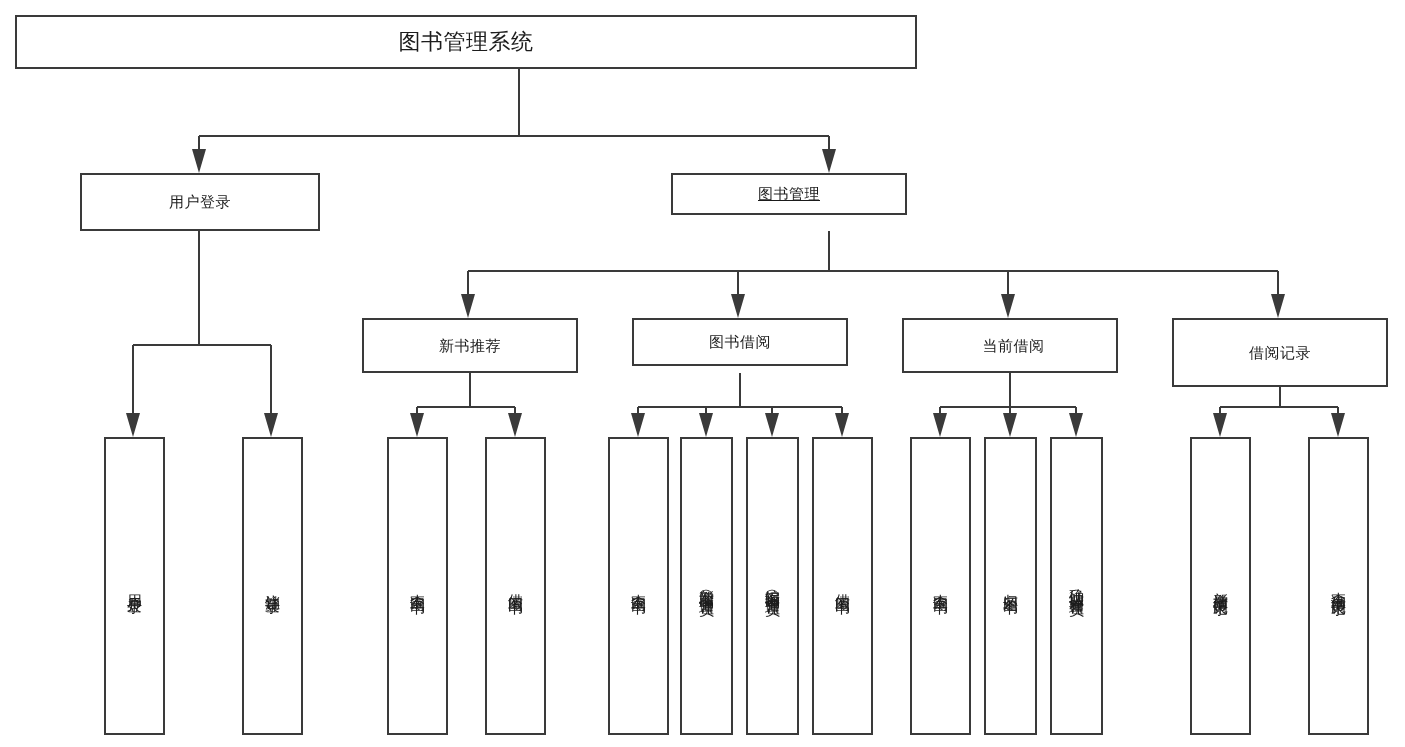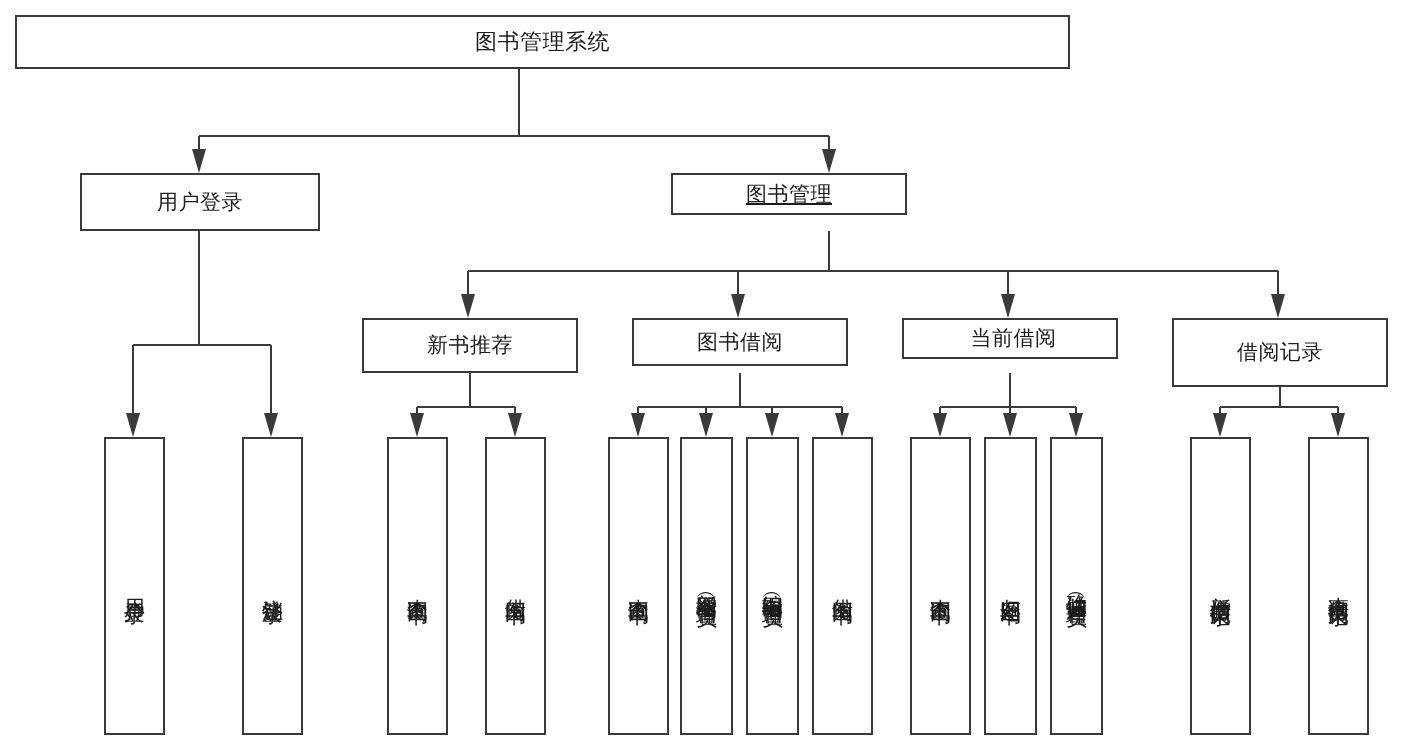--- a/index.html
+++ b/index.html
@@ -29,21 +29,21 @@
     position: absolute;
     box-sizing: border-box;
     background: #ffffff;
     border: 2px solid #3a3a3a;
     display: flex;
     align-items: center;
     justify-content: center;
     overflow: hidden;
   }
   .node-label {
-    font-size: 21px;
+    font-size: 15px;
     line-height: 1.18;
     color: #1c1c1c;
     letter-spacing: 0.5px;
     white-space: nowrap;
   }
   .node.vertical .node-label {
     writing-mode: vertical-rl;
     text-orientation: upright;
     letter-spacing: 2px;
     line-height: 1.05;
@@ -116,36 +116,36 @@
         <line x1="1280" y1="373" x2="1280" y2="407" stroke="#3a3a3a" stroke-width="2.5" shape-rendering="crispEdges"></line>
         <line x1="1220" y1="407" x2="1338" y2="407" stroke="#3a3a3a" stroke-width="2.5" shape-rendering="crispEdges"></line>
         <line x1="1220" y1="407" x2="1220" y2="417" stroke="#3a3a3a" stroke-width="2.5" shape-rendering="crispEdges"></line>
         <polygon points="1213,413 1227,413 1220,437" fill="#3a3a3a"></polygon>
         <line x1="1338" y1="407" x2="1338" y2="417" stroke="#3a3a3a" stroke-width="2.5" shape-rendering="crispEdges"></line>
         <polygon points="1331,413 1345,413 1338,437" fill="#3a3a3a"></polygon>
       </g>
   </svg>
 
   <div id="nodes-layer">
-      <div class="node root" style="left: 15px; top: 15px; width: 1055px; height: 54px;">
+      <div class="node root" style="left: 15px; top: 15px; width: 902px; height: 54px;">
         <span class="node-label">图书管理系统</span>
       </div>
       <div class="node level2" style="left: 80px; top: 173px; width: 240px; height: 58px;">
         <span class="node-label">用户登录</span>
       </div>
       <div class="node level2" style="left: 671px; top: 173px; width: 236px; height: 42px; text-decoration: underline;">
         <span class="node-label">图书管理</span>
       </div>
       <div class="node level3" style="left: 362px; top: 318px; width: 216px; height: 55px;">
         <span class="node-label">新书推荐</span>
       </div>
       <div class="node level3" style="left: 632px; top: 318px; width: 216px; height: 48px;">
         <span class="node-label">图书借阅</span>
       </div>
-      <div class="node level3" style="left: 902px; top: 318px; width: 216px; height: 41px; padding-left: 7px;">
+      <div class="node level3" style="left: 902px; top: 318px; width: 216px; height: 55px; padding-left: 7px;">
         <span class="node-label">当前借阅</span>
       </div>
       <div class="node level3" style="left: 1172px; top: 318px; width: 216px; height: 69px;">
         <span class="node-label">借阅记录</span>
       </div>
       <div class="node leaf vertical" style="left: 104px; top: 437px; width: 61px; height: 298px;">
         <span class="node-label">用户登录</span>
       </div>
       <div class="node leaf vertical" style="left: 242px; top: 437px; width: 61px; height: 298px;">
         <span class="node-label">注销登录</span>

